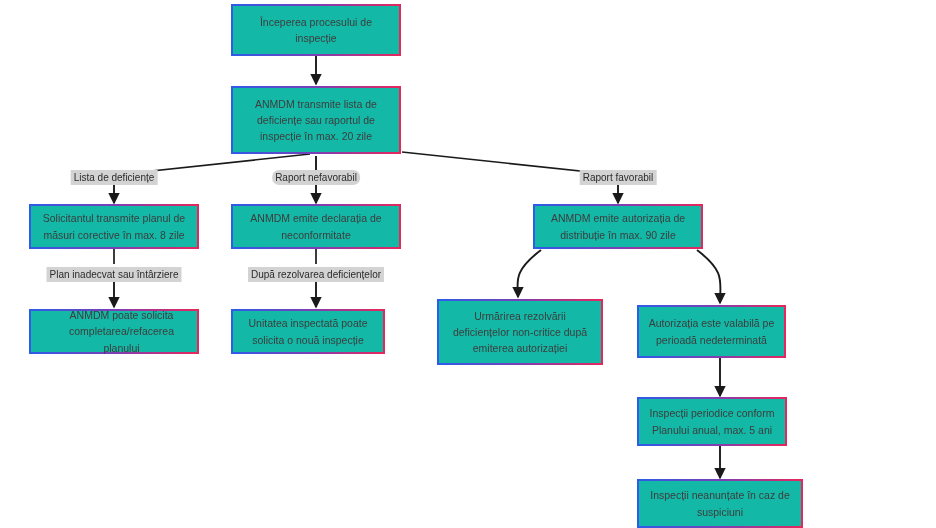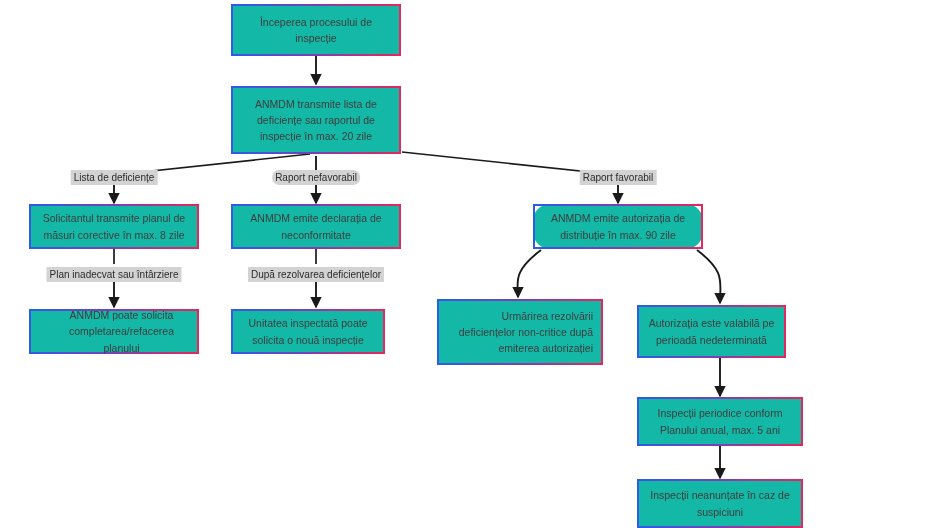--- a/index.html
+++ b/index.html
@@ -105,41 +105,41 @@
   </div>
 
   <div class="node" style="left:29px; top:204px; width:170px; height:45px;">
     <span>Solicitantul transmite planul de măsuri corective în max. 8 zile</span>
   </div>
 
   <div class="node" style="left:231px; top:204px; width:170px; height:45px;">
     <span>ANMDM emite declarația de neconformitate</span>
   </div>
 
-  <div class="node" style="left:533px; top:204px; width:170px; height:45px;border-radius:17px;">
+  <div class="node" style="left:533px; top:204px; width:170px; height:45px;">
     <span>ANMDM emite autorizația de distribuție în max. 90 zile</span>
   </div>
 
   <div class="node" style="left:29px; top:309px; width:170px; height:45px;padding-left:23px;">
     <span>ANMDM poate solicita completarea/refacerea planului</span>
   </div>
 
   <div class="node" style="left:231px; top:309px; width:154px; height:45px;">
     <span>Unitatea inspectată poate solicita o nouă inspecție</span>
   </div>
 
-  <div class="node" style="left:437px; top:299px; width:166px; height:66px;text-align:right;">
+  <div class="node" style="left:437px; top:299px; width:166px; height:66px;">
     <span>Urmărirea rezolvării deficiențelor non-critice după emiterea autorizației</span>
   </div>
 
   <div class="node" style="left:637px; top:305px; width:149px; height:53px;">
     <span>Autorizația este valabilă pe perioadă nedeterminată</span>
   </div>
 
-  <div class="node" style="left:637px; top:397px; width:166px; height:49px;">
+  <div class="node" style="left:637px; top:397px; width:150px; height:49px;">
     <span>Inspecții periodice conform Planului anual, max. 5 ani</span>
   </div>
 
   <div class="node" style="left:637px; top:479px; width:166px; height:49px;">
     <span>Inspecții neanunțate în caz de suspiciuni</span>
   </div>
 
   <div class="edge-label" style="left:114px; top:170px;">Lista de deficiențe</div>
 
   <div class="edge-label" style="left:316px; top:170px;border-radius:7px;">Raport nefavorabil</div>

